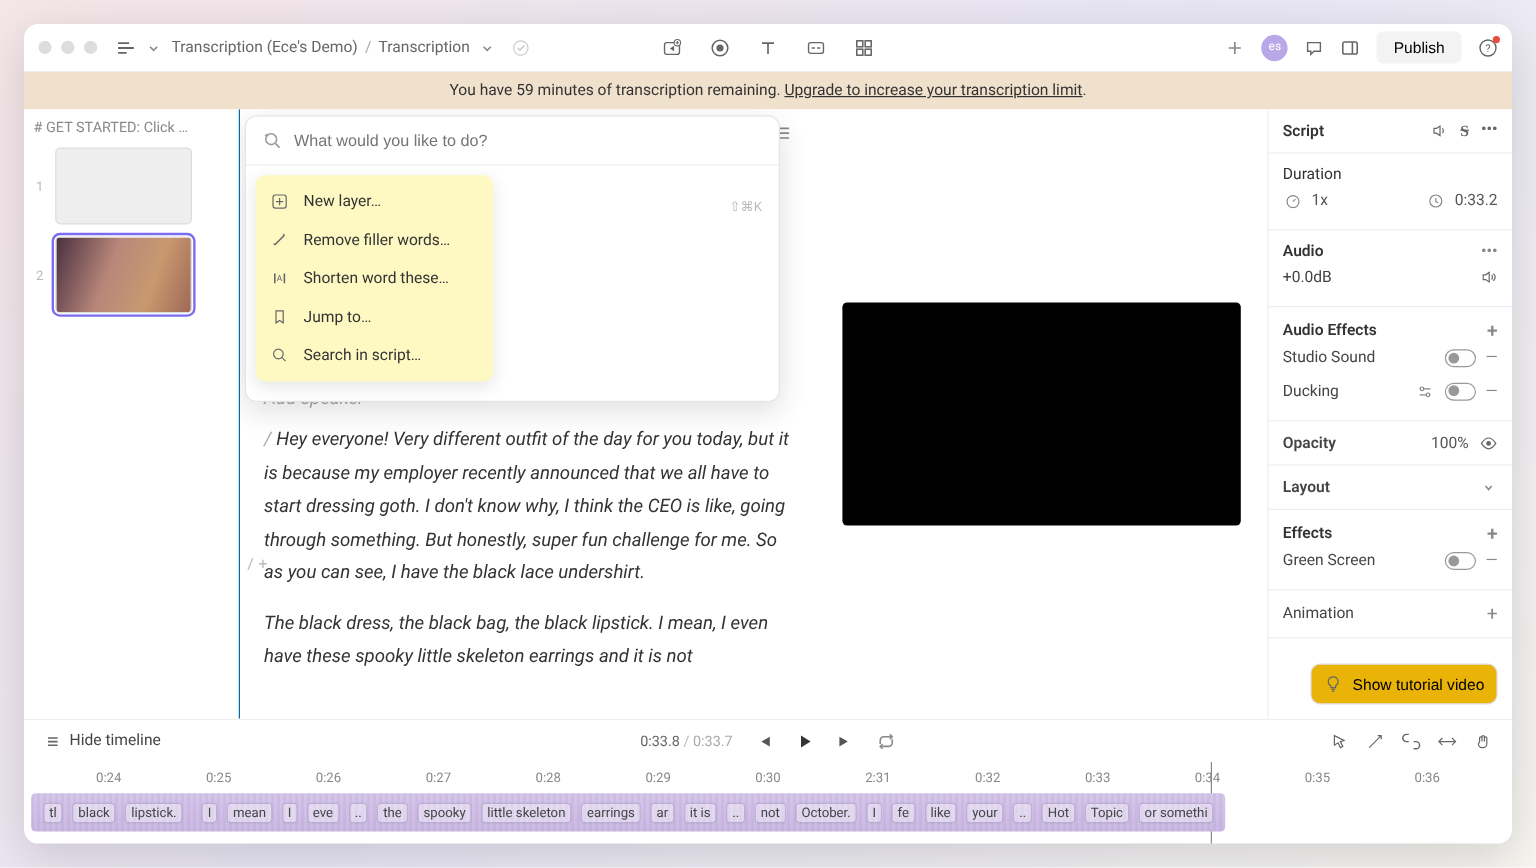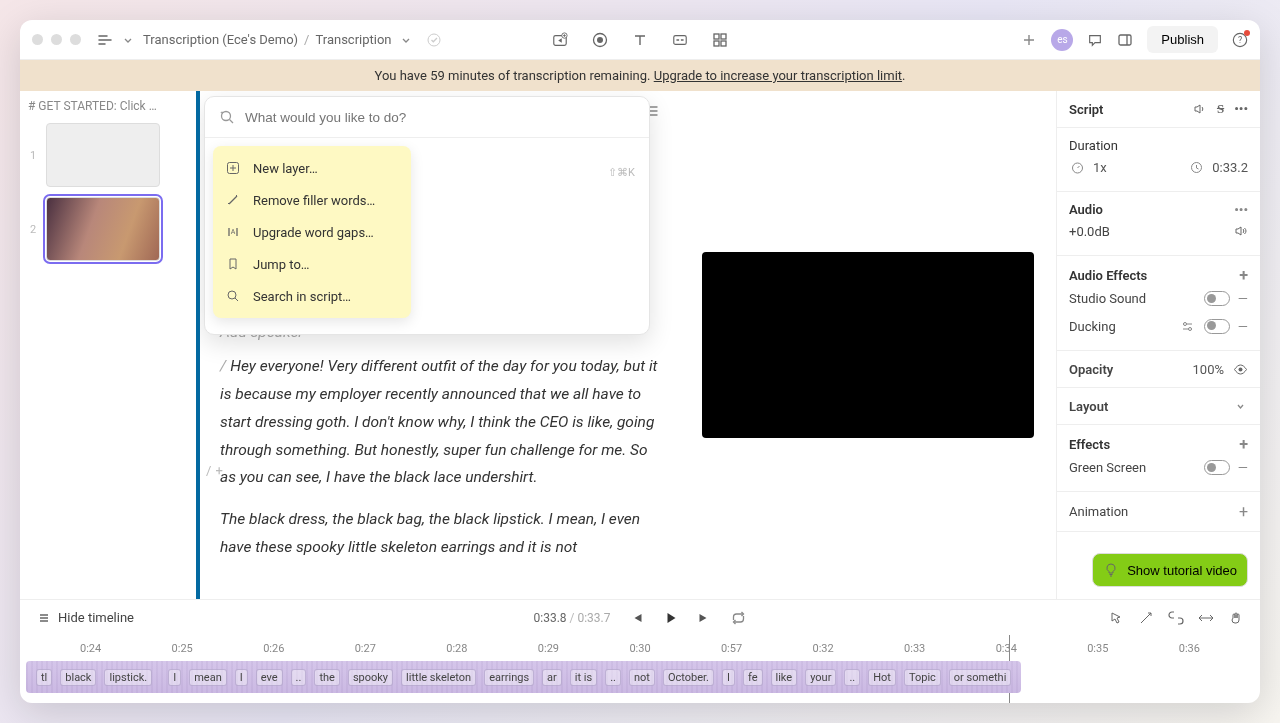--- a/index.html
+++ b/index.html
@@ -62,21 +62,21 @@
 .banner a { color:#333; text-decoration:underline; cursor:pointer; }
 
 .main-area {
   display:flex;
   flex:1;
   overflow:hidden;
 }
 
 .scene-rail {
   width:180px;
-  border-right:4px solid #0369a1;
+  border-right:1px solid #0369a1;
   padding:8px;
   display:flex; flex-direction:column; gap:10px;
 }
 .get-started { font-size:12px; color:#888; white-space:nowrap; overflow:hidden; text-overflow:ellipsis;}
 .scene-row { display:flex; gap:8px; align-items:center;}
 .scene-num { color:#bbb; font-size:11px; width:10px; text-align:center;}
 .scene-thumb { width:114px; height:64px; background:#eee; border:1px solid #ddd; border-radius:4px;}
 .scene-thumb.active { outline:2px solid #7b6cf0; outline-offset:1px;}
 .scene-thumb.img {
   background: linear-gradient(110deg,#4a3040 0%, #b8877a 40%, #c89970 70%, #a06855 100%);
@@ -138,21 +138,21 @@
 .rp-section { border-bottom:1px solid #eee; padding:10px 12px;}
 .rp-header { font-weight:600; display:flex; align-items:center; justify-content:space-between;}
 .rp-header .ctrls { display:flex; gap:10px; color:#666; font-size:13px;}
 .rp-row { display:flex; align-items:center; justify-content:space-between; padding:6px 0; color:#444;}
 .rp-row .right { display:flex; align-items:center; gap:8px; color:#555;}
 .toggle { width:26px; height:15px; border:1.3px solid #999; border-radius:999px; position:relative;}
 .toggle::after { content:""; width:9px; height:9px; background:#999; border-radius:50%; position:absolute; top:1.5px; left:2px;}
 .minus { color:#888;}
 .plus { color:#888; font-size:16px;}
 .tutorial-wrap { padding:12px; margin-top:auto;}
-.tutorial-btn { border:1px solid #ddd; background:#84cc16; border-radius:8px; padding:8px 10px; font-size:13px; display:flex; align-items:center; gap:8px; cursor:pointer; float:right;}
+.tutorial-btn { border:1px solid #ddd; background:#eab308; border-radius:8px; padding:8px 10px; font-size:13px; display:flex; align-items:center; gap:8px; cursor:pointer; float:right;}
 
 .transport {
   height:36px; border-top:1px solid #eee; display:flex; align-items:center; padding:0 16px; gap:14px; position:relative;
 }
 .transport .center { position:absolute; left:50%; transform:translateX(-50%); display:flex; gap:18px; align-items:center;}
 .transport .time { color:#666; font-size:12px;}
 .transport .tools-right { display:flex; gap:14px; color:#666;}
 .hide-tl { display:flex; gap:6px; align-items:center; color:#444; cursor:pointer;}
 .ruler {
   height:26px; display:flex; justify-content:space-between; padding:0 60px; font-size:11px; color:#888; align-items:center; position:relative;
@@ -344,21 +344,21 @@
                   </span>
                 <span>Remove filler words…</span>
               </div>
               <div class="palette-item">
                 <span class="ico">
                     <svg width="14" height="14" viewBox="0 0 14 14">
                       <path d="M3 3v8M11 3v8" stroke="#666" stroke-width="1.3"></path>
                       <text x="7" y="9" text-anchor="middle" font-size="7" fill="#666">A</text>
                     </svg>
                   </span>
-                <span>Upgrade word gaps…</span>
+                <span>Shorten word these…</span>
               </div>
               <div class="palette-item">
                 <span class="ico">
                     <svg width="14" height="14" viewBox="0 0 14 14">
                       <path d="M4 2h6v10l-3-2-3 2z" stroke="#666" fill="none"></path>
                     </svg>
                   </span>
                 <span>Jump to…</span>
               </div>
               <div class="palette-item">
@@ -590,21 +590,21 @@
   </div>
 
   <div class="ruler">
     <span>0:24</span>
     <span>0:25</span>
     <span>0:26</span>
     <span>0:27</span>
     <span>0:28</span>
     <span>0:29</span>
     <span>0:30</span>
-    <span>0:57</span>
+    <span>2:31</span>
     <span>0:32</span>
     <span>0:33</span>
     <span>0:34</span>
     <span>0:35</span>
     <span>0:36</span>
   </div>
 
   <div class="timeline">
     <div class="clip-track">
       <span class="word-chip">tl</span>

